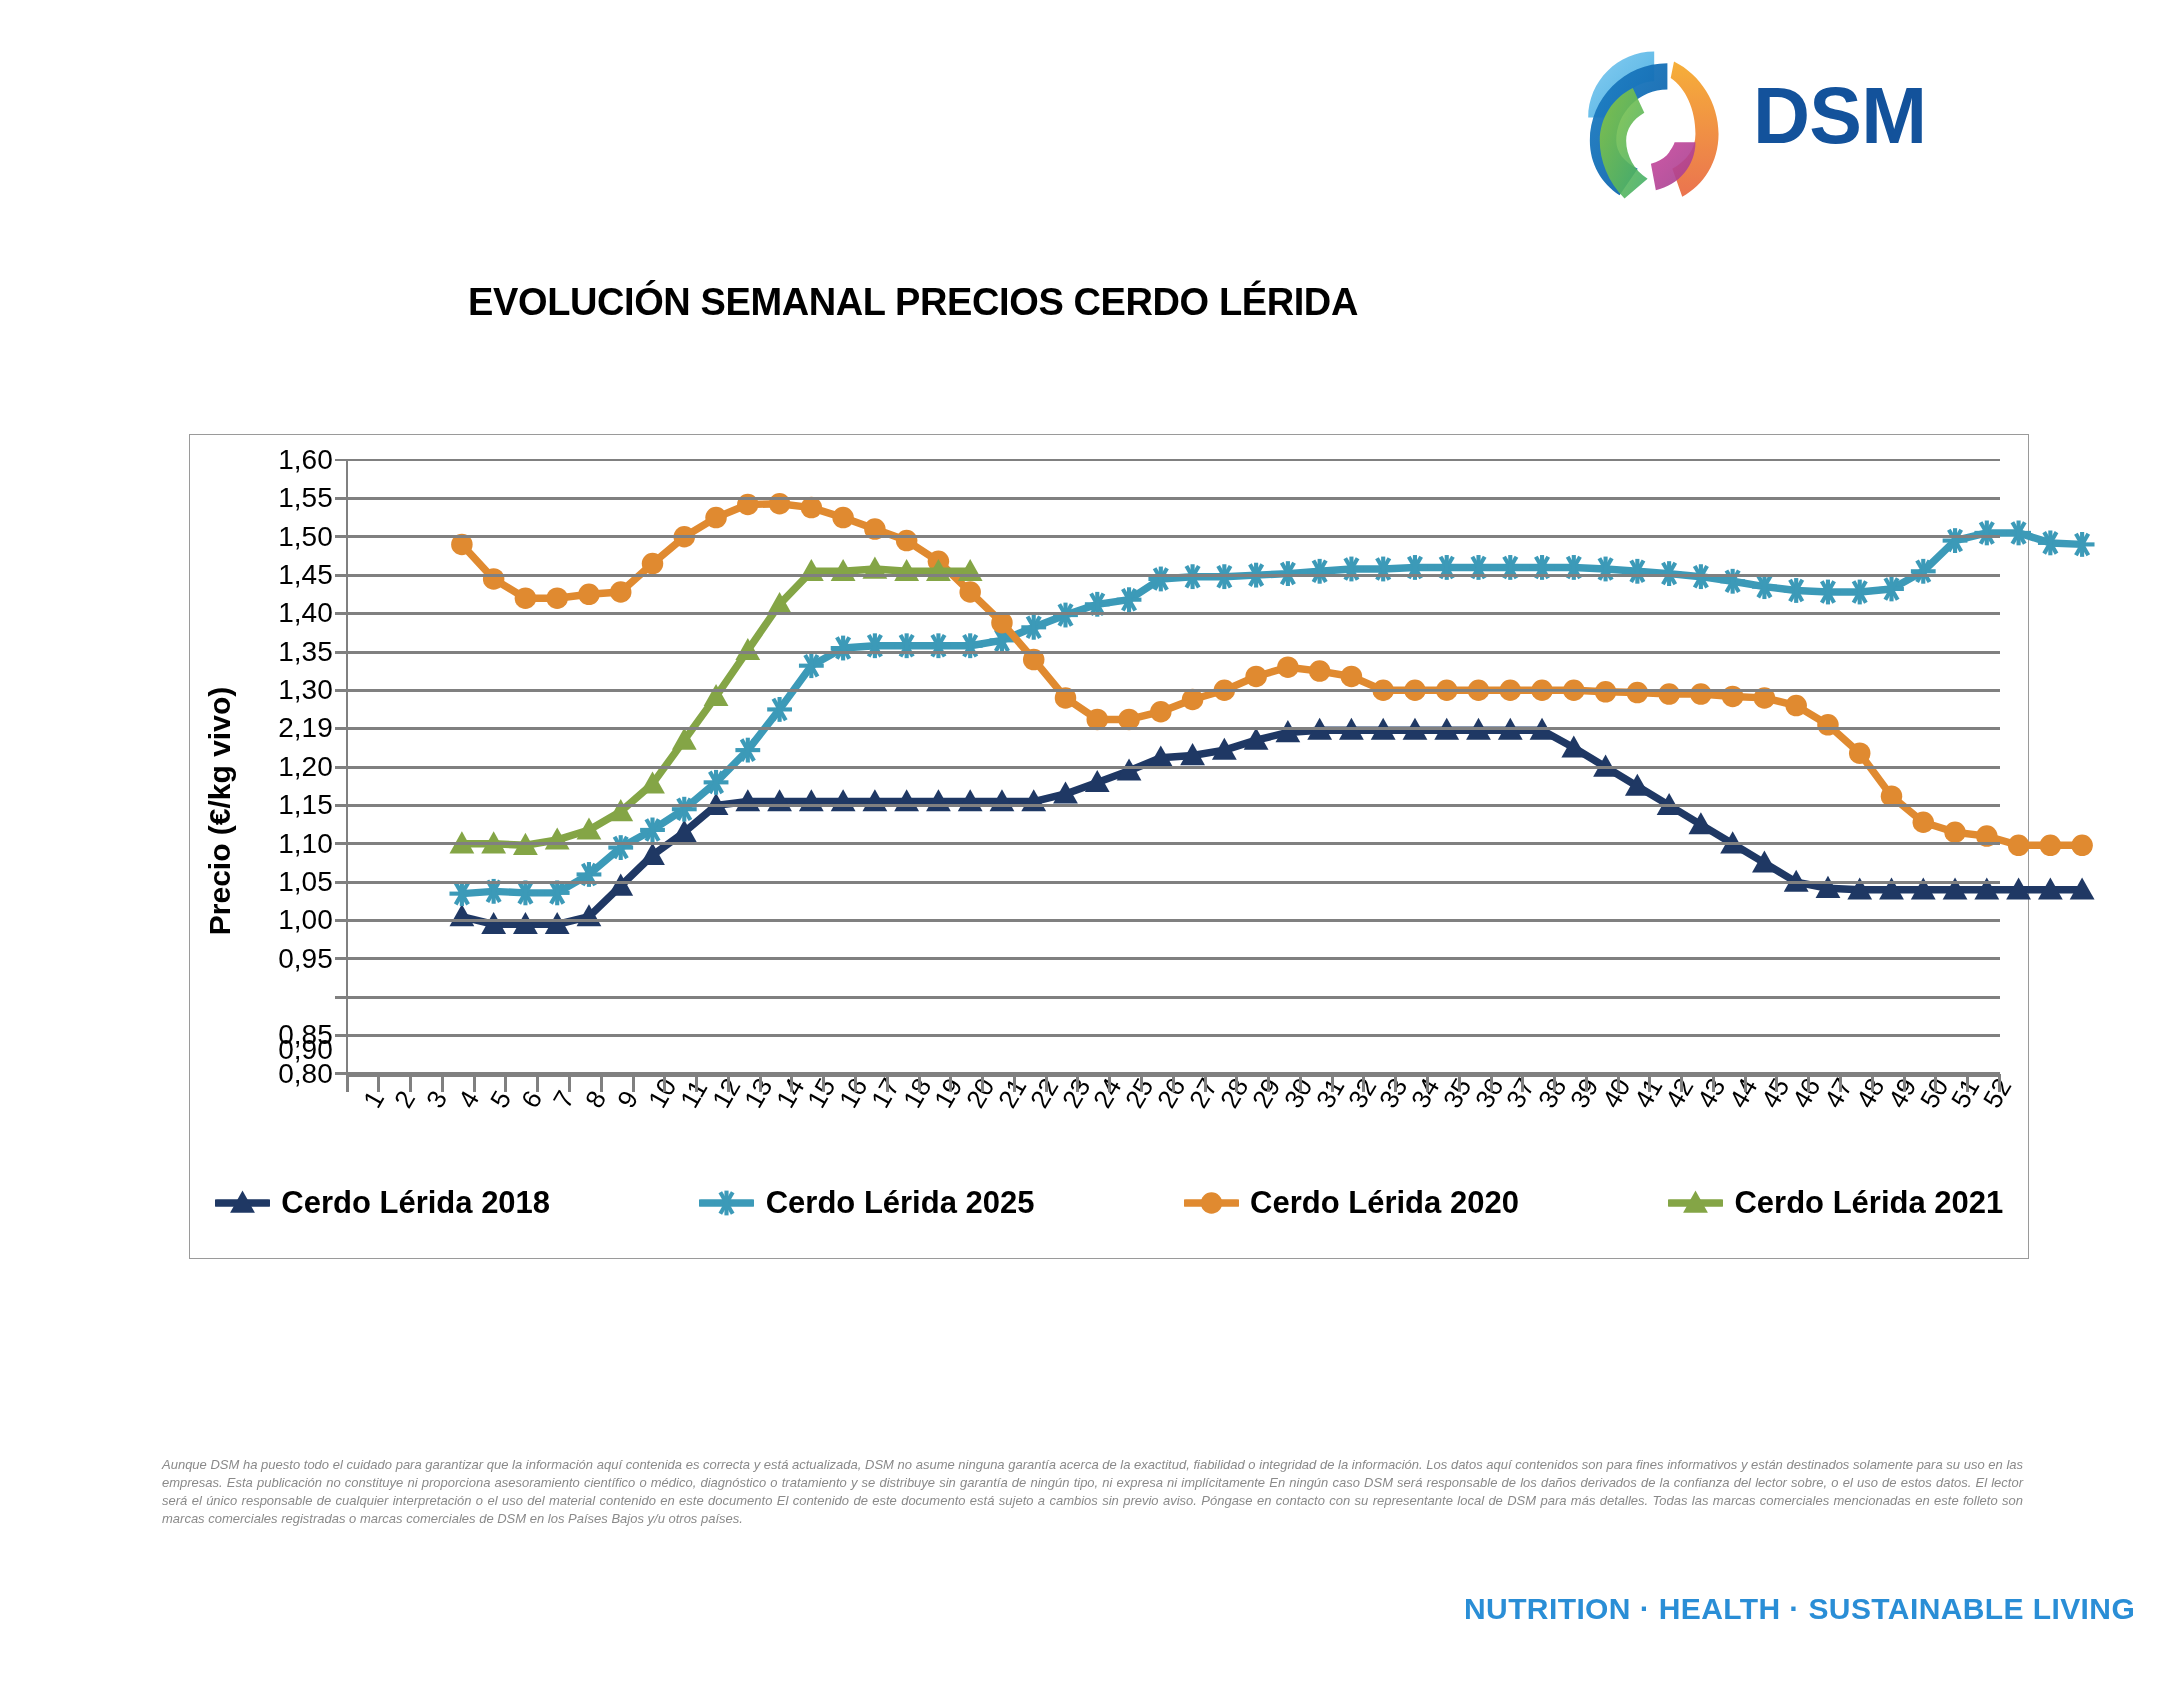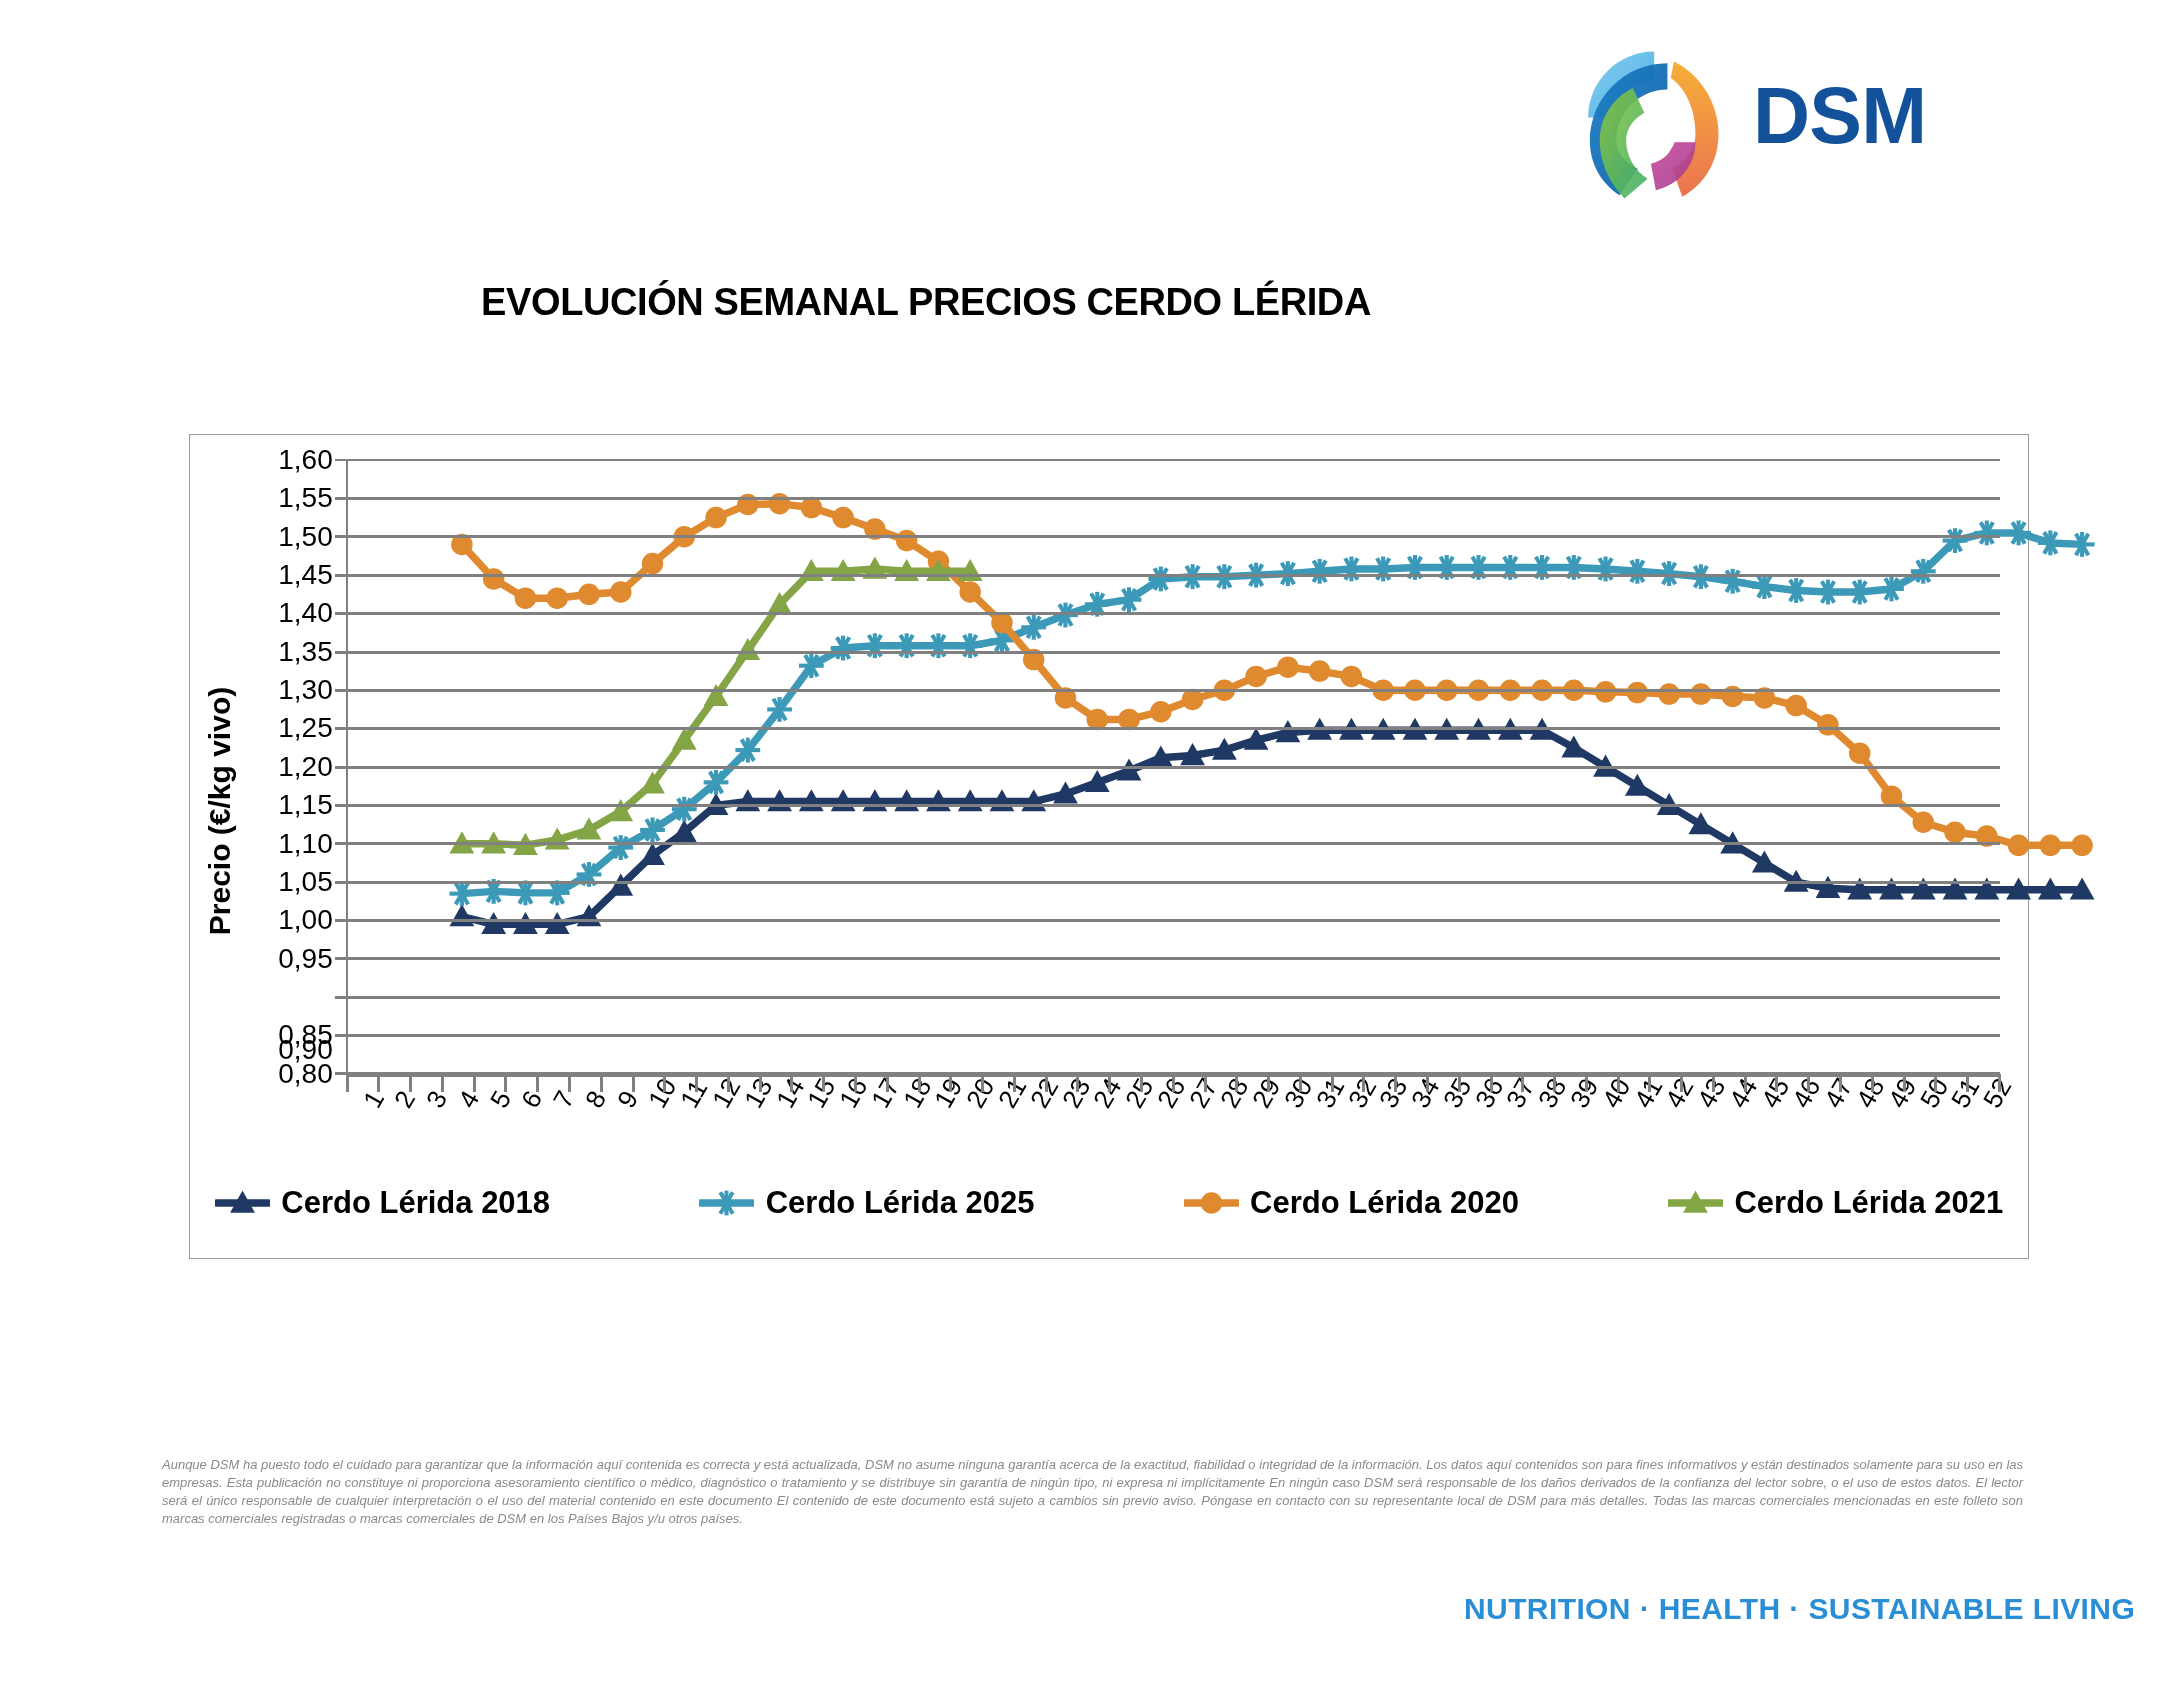--- a/index.html
+++ b/index.html
@@ -32,21 +32,21 @@
 
   #dsm-logo{position:absolute;left:1575px;top:45px;width:529px;height:178px;}
   #dsm-mark{position:absolute;left:0;top:0;width:165px;height:165px;}
   #dsm-text{position:absolute;left:178px;top:31px;
       font-size:79px;font-weight:bold;color:#13529b;letter-spacing:-0.8px;line-height:1;}
   #dsm-tag{position:absolute;left:180px;top:124px;
       font-size:25px;font-weight:bold;color:#2a8ed6;letter-spacing:0.2px;}
 
   
   #chart-title{position:absolute;left:0;top:281px;width:1826px;text-align:center;
-      font-size:38px;font-weight:bold;color:#000;letter-spacing:-0.4px;padding-left:13px;}
+      font-size:38px;font-weight:bold;color:#000;letter-spacing:-0.4px;}
 
   
   #chart-frame{position:absolute;left:189px;top:434px;width:1840px;height:825px;
       border:1.7px solid #9a9a9a;background:#fff;box-sizing:border-box;}
 
   #ylabel{position:absolute;left:195px;top:637px;width:50px;height:347px;}
   #ylabel span{display:block;transform:rotate(-90deg);transform-origin:center center;
       width:347px;height:50px;position:absolute;left:-149px;top:149px;
       font-size:30px;font-weight:bold;color:#000;text-align:center;line-height:50px;
       white-space:nowrap;}
@@ -133,21 +133,21 @@
 
 <div id="plot-wrap">
   <div id="ytick-col">
       <div class="ytick-label" style="top: 0px;">1,60</div>
       <div class="ytick-label" style="top: 38px;">1,55</div>
       <div class="ytick-label" style="top: 77px;">1,50</div>
       <div class="ytick-label" style="top: 115px;">1,45</div>
       <div class="ytick-label" style="top: 153px;">1,40</div>
       <div class="ytick-label" style="top: 192px;">1,35</div>
       <div class="ytick-label" style="top: 230px;">1,30</div>
-      <div class="ytick-label" style="top: 268px;">1,25</div>
+      <div class="ytick-label" style="top: 268px;">2,19</div>
       <div class="ytick-label" style="top: 307px;">1,20</div>
       <div class="ytick-label" style="top: 345px;">1,15</div>
       <div class="ytick-label" style="top: 384px; text-align: center;">1,10</div>
       <div class="ytick-label" style="top: 422px;">1,05</div>
       <div class="ytick-label" style="top: 460px;">1,00</div>
       <div class="ytick-label" style="top: 499px;">0,95</div>
       <div class="ytick-label" style="top: 544px; margin-top: 46px;">0,90</div>
       <div class="ytick-label" style="top: 575px;">0,85</div>
       <div class="ytick-label" style="top: 614px;">0,80</div>
     </div>

